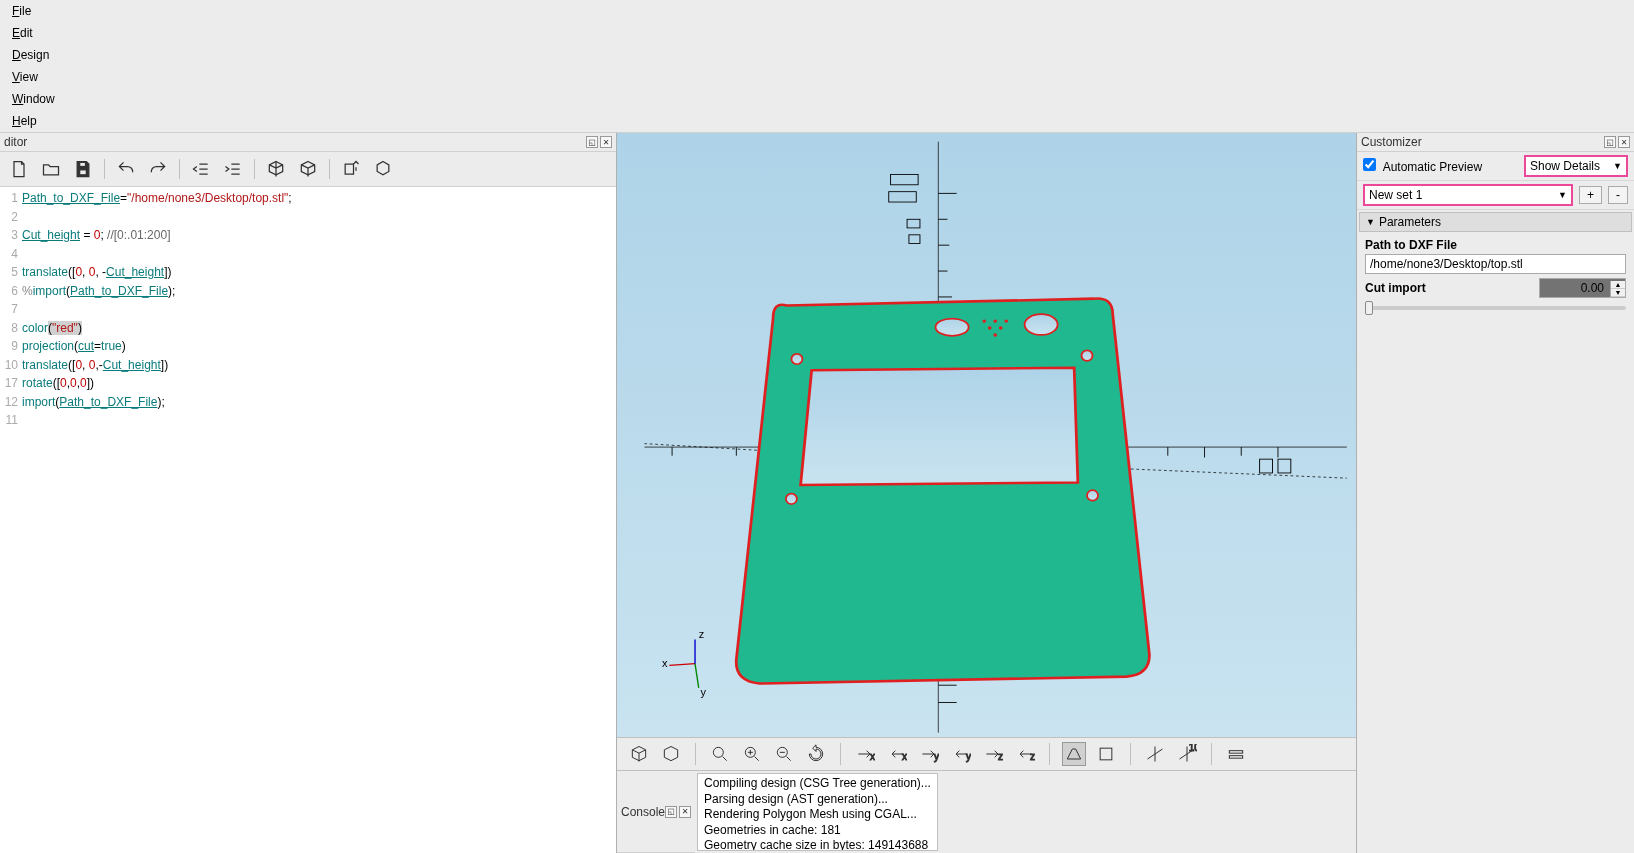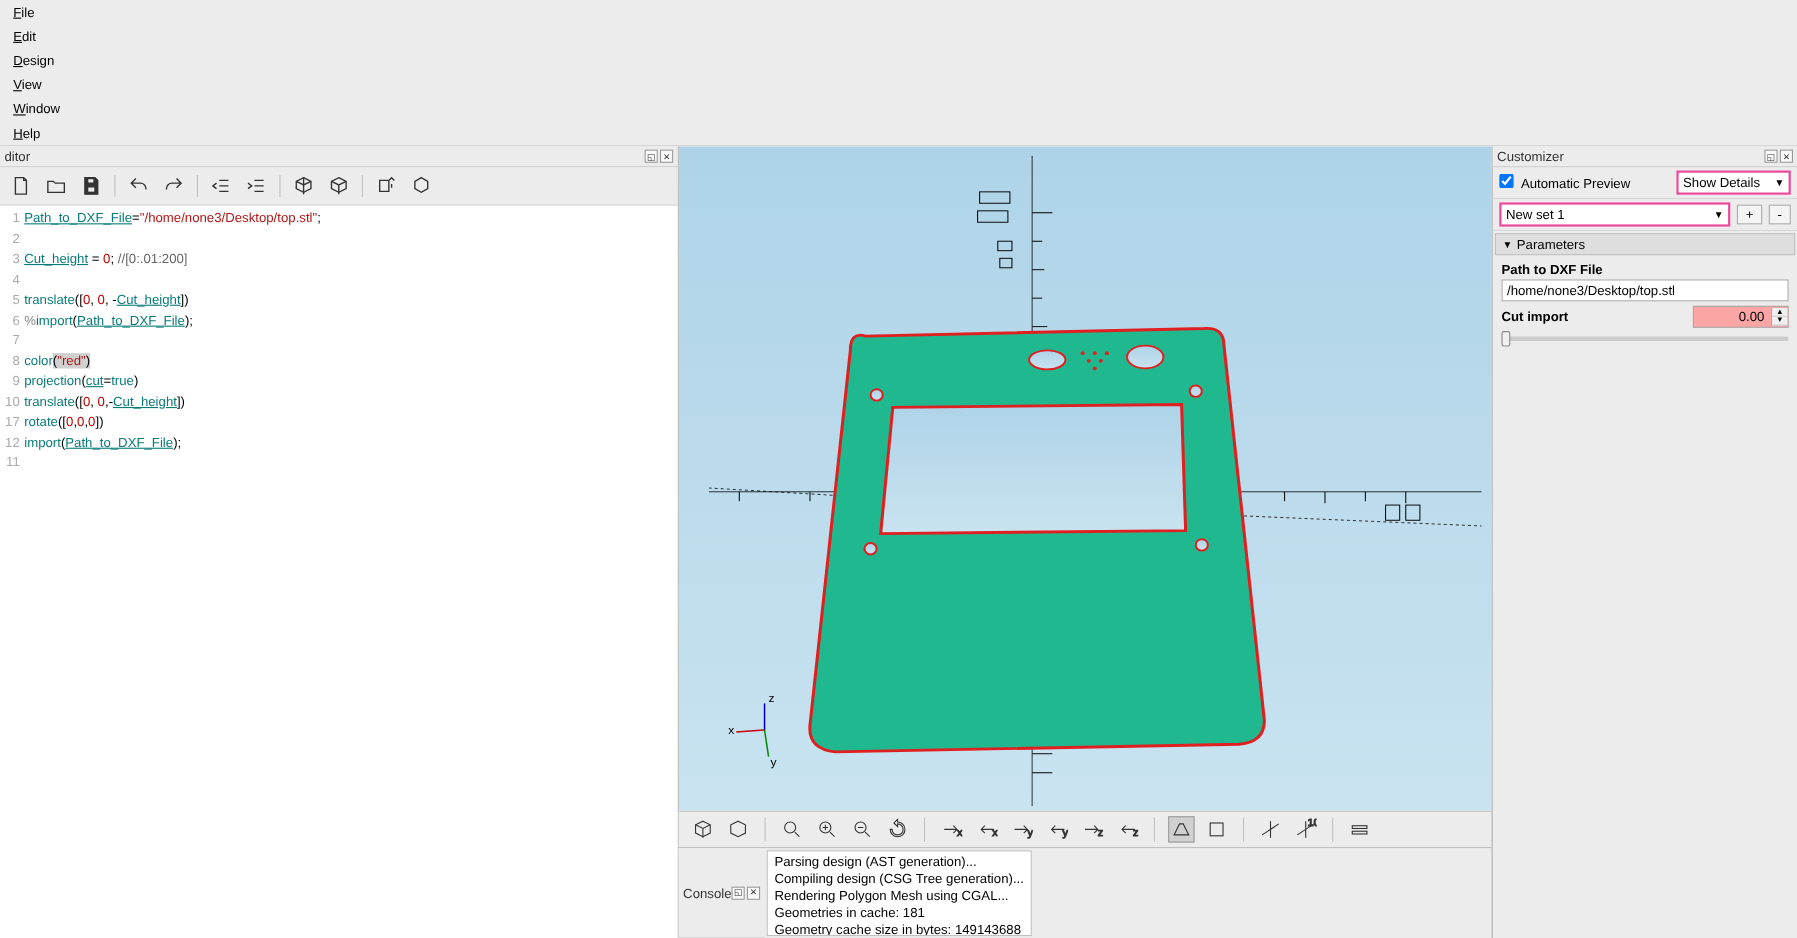--- a/index.html
+++ b/index.html
@@ -43,21 +43,21 @@
 .combo { flex: 1; border: 2px solid #ec4899; background: #fff; padding: 2px 4px; display: flex; justify-content: space-between; align-items: center; }
 .combo .arrow { font-size: 9px; }
 .btn { border: 1px solid #aaa; background: #f4f4f4; padding: 1px 7px; cursor: default; min-width: 20px; text-align: center; }
 .section-hdr { background: #dedede; border: 1px solid #c0c0c0; padding: 2px 6px; margin: 2px; display: flex; align-items: center; gap: 4px; }
 .section-hdr .tri { font-size: 9px; }
 .param-row { padding: 2px 8px; }
 .param-label { font-weight: bold; padding: 2px 0; }
 .param-input { border: 1px solid #aaa; background: #fff; padding: 2px 4px; width: 100%; }
 .param-row.flex { display: flex; align-items: center; gap: 10px; }
 .param-row.flex .param-label { flex: 1; }
-.spin-input { display: flex; align-items: center; border: 1px solid #aaa; background: #fca5a5; }
+.spin-input { display: flex; align-items: flex-end; border: 1px solid #aaa; background: #737373; }
 .spin-input span.val { padding: 2px 6px; min-width: 70px; text-align: right; }
 .spin-input .spinbtns { display: flex; flex-direction: column; border-left: 1px solid #aaa; }
 .spin-input .spinbtns div { width: 14px; height: 8px; font-size: 7px; text-align: center; line-height: 8px; background: #f0f0f0; border-bottom: 1px solid #ccc; }
 .slider-track { margin: 6px 8px; height: 4px; background: #ccc; border-radius: 2px; position: relative; }
 .slider-thumb { position: absolute; left: 0; top: -5px; width: 8px; height: 14px; background: #f0f0f0; border: 1px solid #888; border-radius: 2px; }
 </style>
 </head>
 <body>
 
 <div class="menubar">
@@ -370,22 +370,22 @@
 
     <div class="console-panel">
       <div class="panel-title">
         <span>Console</span>
         <span class="winbtns">
           <span class="winbtn">◱</span>
           <span class="winbtn">✕</span>
         </span>
       </div>
       <div class="console-body" id="console-body">
+          <div>Compiling design (CSG Tree generation)...</div>
           <div>Parsing design (AST generation)...</div>
-          <div>Compiling design (CSG Tree generation)...</div>
           <div>Rendering Polygon Mesh using CGAL...</div>
           <div>Geometries in cache: 181</div>
           <div>Geometry cache size in bytes: 149143688</div>
         </div>
     </div>
   </div>
 
   <div class="right-panel">
     <div class="panel-title">
       <span>Customizer</span>

